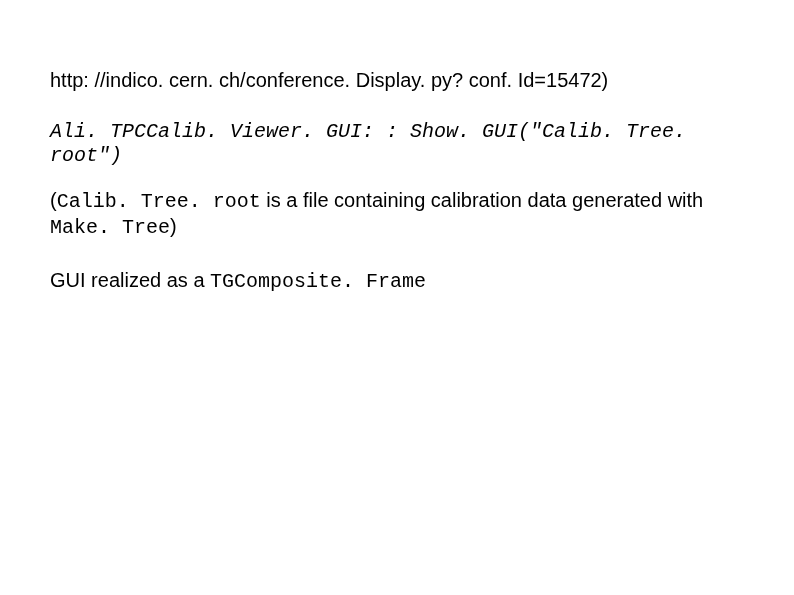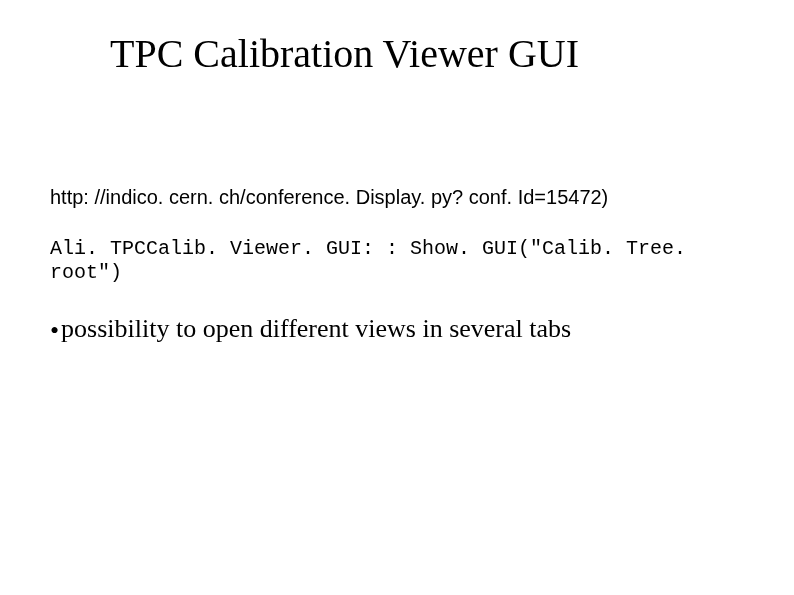--- a/index.html
+++ b/index.html
@@ -24,21 +24,22 @@
     font-family: Arial, Helvetica, sans-serif;
     font-size: 20px;
     margin: 0 0 28px 0;
     line-height: 1.2;
   }
   .mono {
     font-family: "Courier New", Courier, monospace;
     font-size: 20px;
   }
   .command-block {
-    margin: 0 0 28px 0;
+    margin: 0 0 20px 0;
+    font-style: italic;
   }
   .gui-line {
     margin: 0 0 12px 0;
   }
   .bullets {
     font-size: 26px;
     margin: 0;
     line-height: 1.25;
   }
   .bullets .bullet {
@@ -48,29 +49,33 @@
     display: inline-block;
     vertical-align: middle;
     margin-right: 2px;
   }
 </style>
 </head>
 <body>
 
 <div class="slide">
 
-  <div class="title">TPC Calibration Viewer GUI</div>
 
   <div class="body-text">
     <br>
     <br>
     <span>http: //indico. cern. ch/conference. Display. py? conf. Id=15472)</span>
   </div>
 
   <div class="body-text mono command-block">Ali. TPCCalib. Viewer. GUI: : Show. GUI("Calib. Tree. root")</div>
 
+  <div class="body-text">
+    <span>(</span><span class="mono">Calib. Tree. root</span><span> is a file containing calibration data generated with </span><span class="mono">Make. Tree</span><span>)</span>
+  </div>
 
+  <div class="body-text gui-line">
+    <span>GUI realized as a </span><span class="mono">TGComposite. Frame</span>
+  </div>
 
   <div class="bullets">
-    <span class="bullet"><span class="dot">•</span><span>possibility to open different views in several tabs</span></span>
   </div>
 
 </div>
 
 </body></html>

